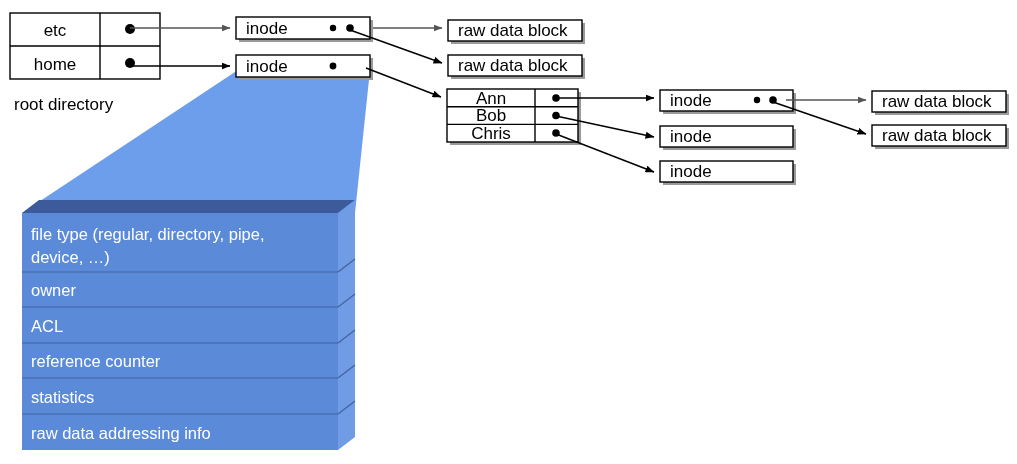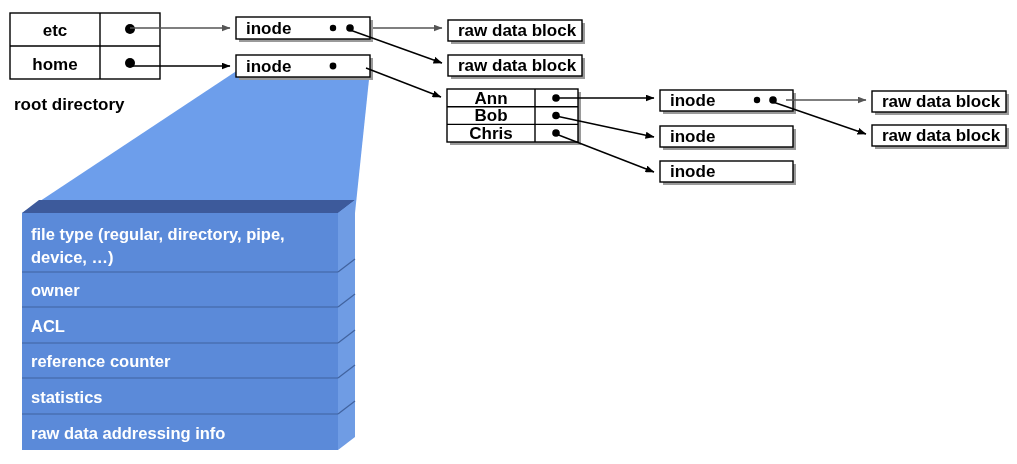--- a/index.html
+++ b/index.html
@@ -10,21 +10,20 @@
   body {
     width: 1017px;
     height: 464px;
     font-family: "Liberation Sans", sans-serif;
     overflow: hidden;
   }
   #diagram-root {
     position: relative;
     width: 1017px;
     height: 352px;
-    font-weight: bold;
   }
   svg#fs-diagram {
     display: block;
     width: 1017px;
     height: 464px;
   }
   .box-fill { fill: #ffffff; }
   .box-stroke { stroke: #000000; stroke-width: 1.4; }
   .box-shadow { fill: #9a9a9a; }
   .cell-text {

